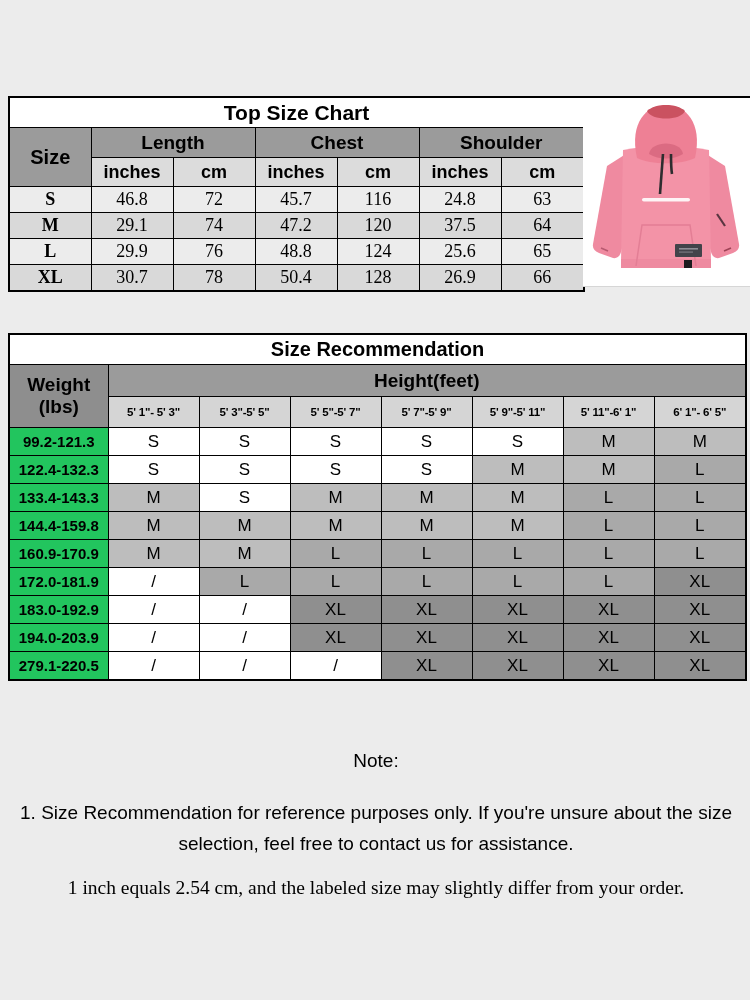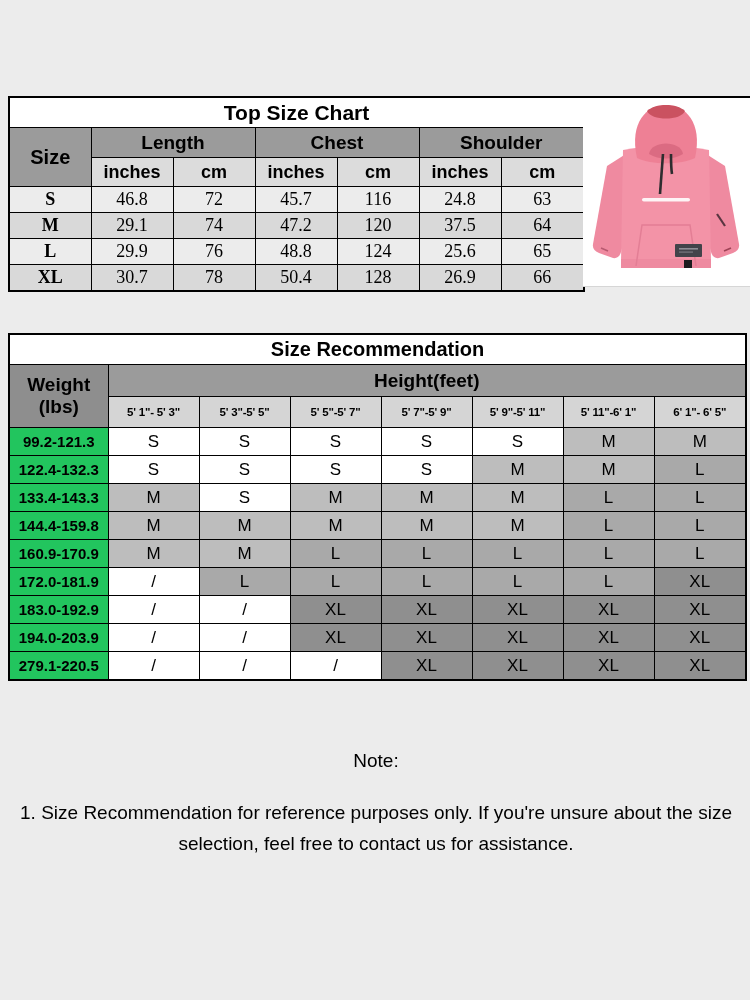--- a/index.html
+++ b/index.html
@@ -272,13 +272,14 @@
         <td style="background: rgb(143, 143, 143);">XL</td>
         <td style="background: rgb(143, 143, 143);">XL</td>
         <td style="background: rgb(143, 143, 143);">XL</td>
       </tr>
     </tbody>
 </table>
 
 <div class="note" id="note-heading">Note:</div>
 <div class="note" id="note1">1. Size Recommendation for reference purposes only. If you're unsure about the size selection, feel free to contact us for assistance.</div>
 <div class="note" id="note2">
+  <div class="serif-line">1 inch equals 2.54 cm, and the labeled size may slightly differ from your order.</div>
 </div>
 
 </body></html>

